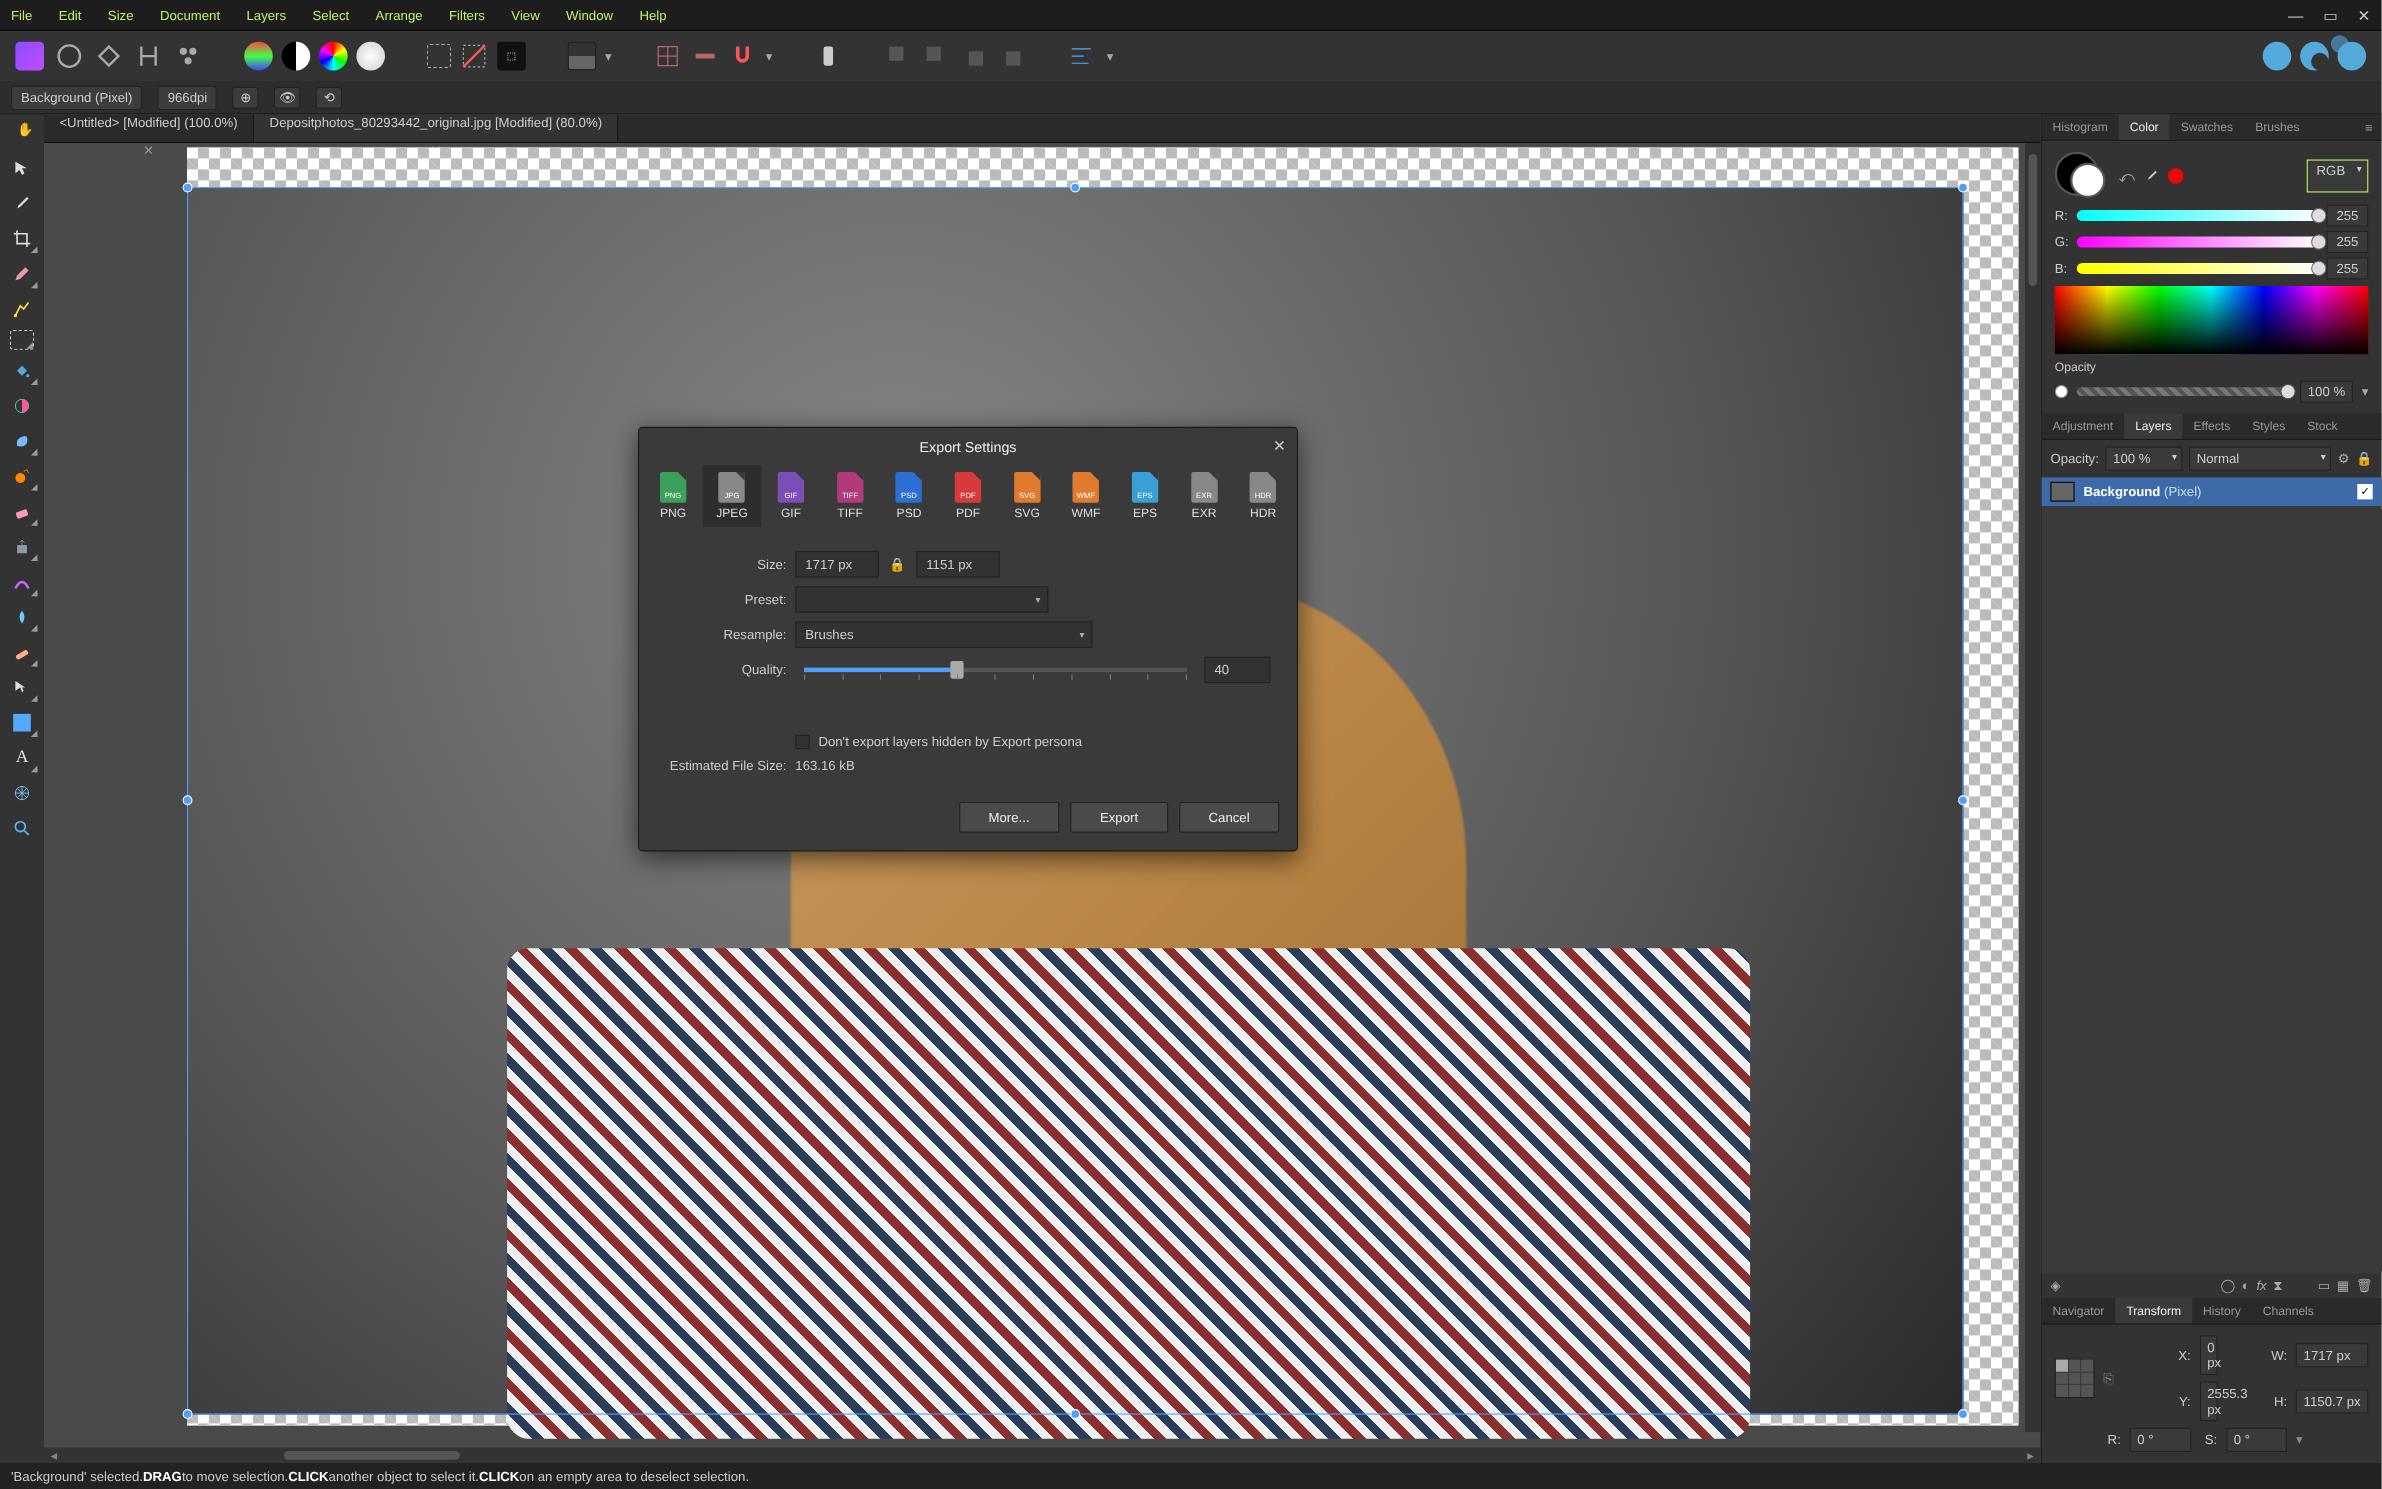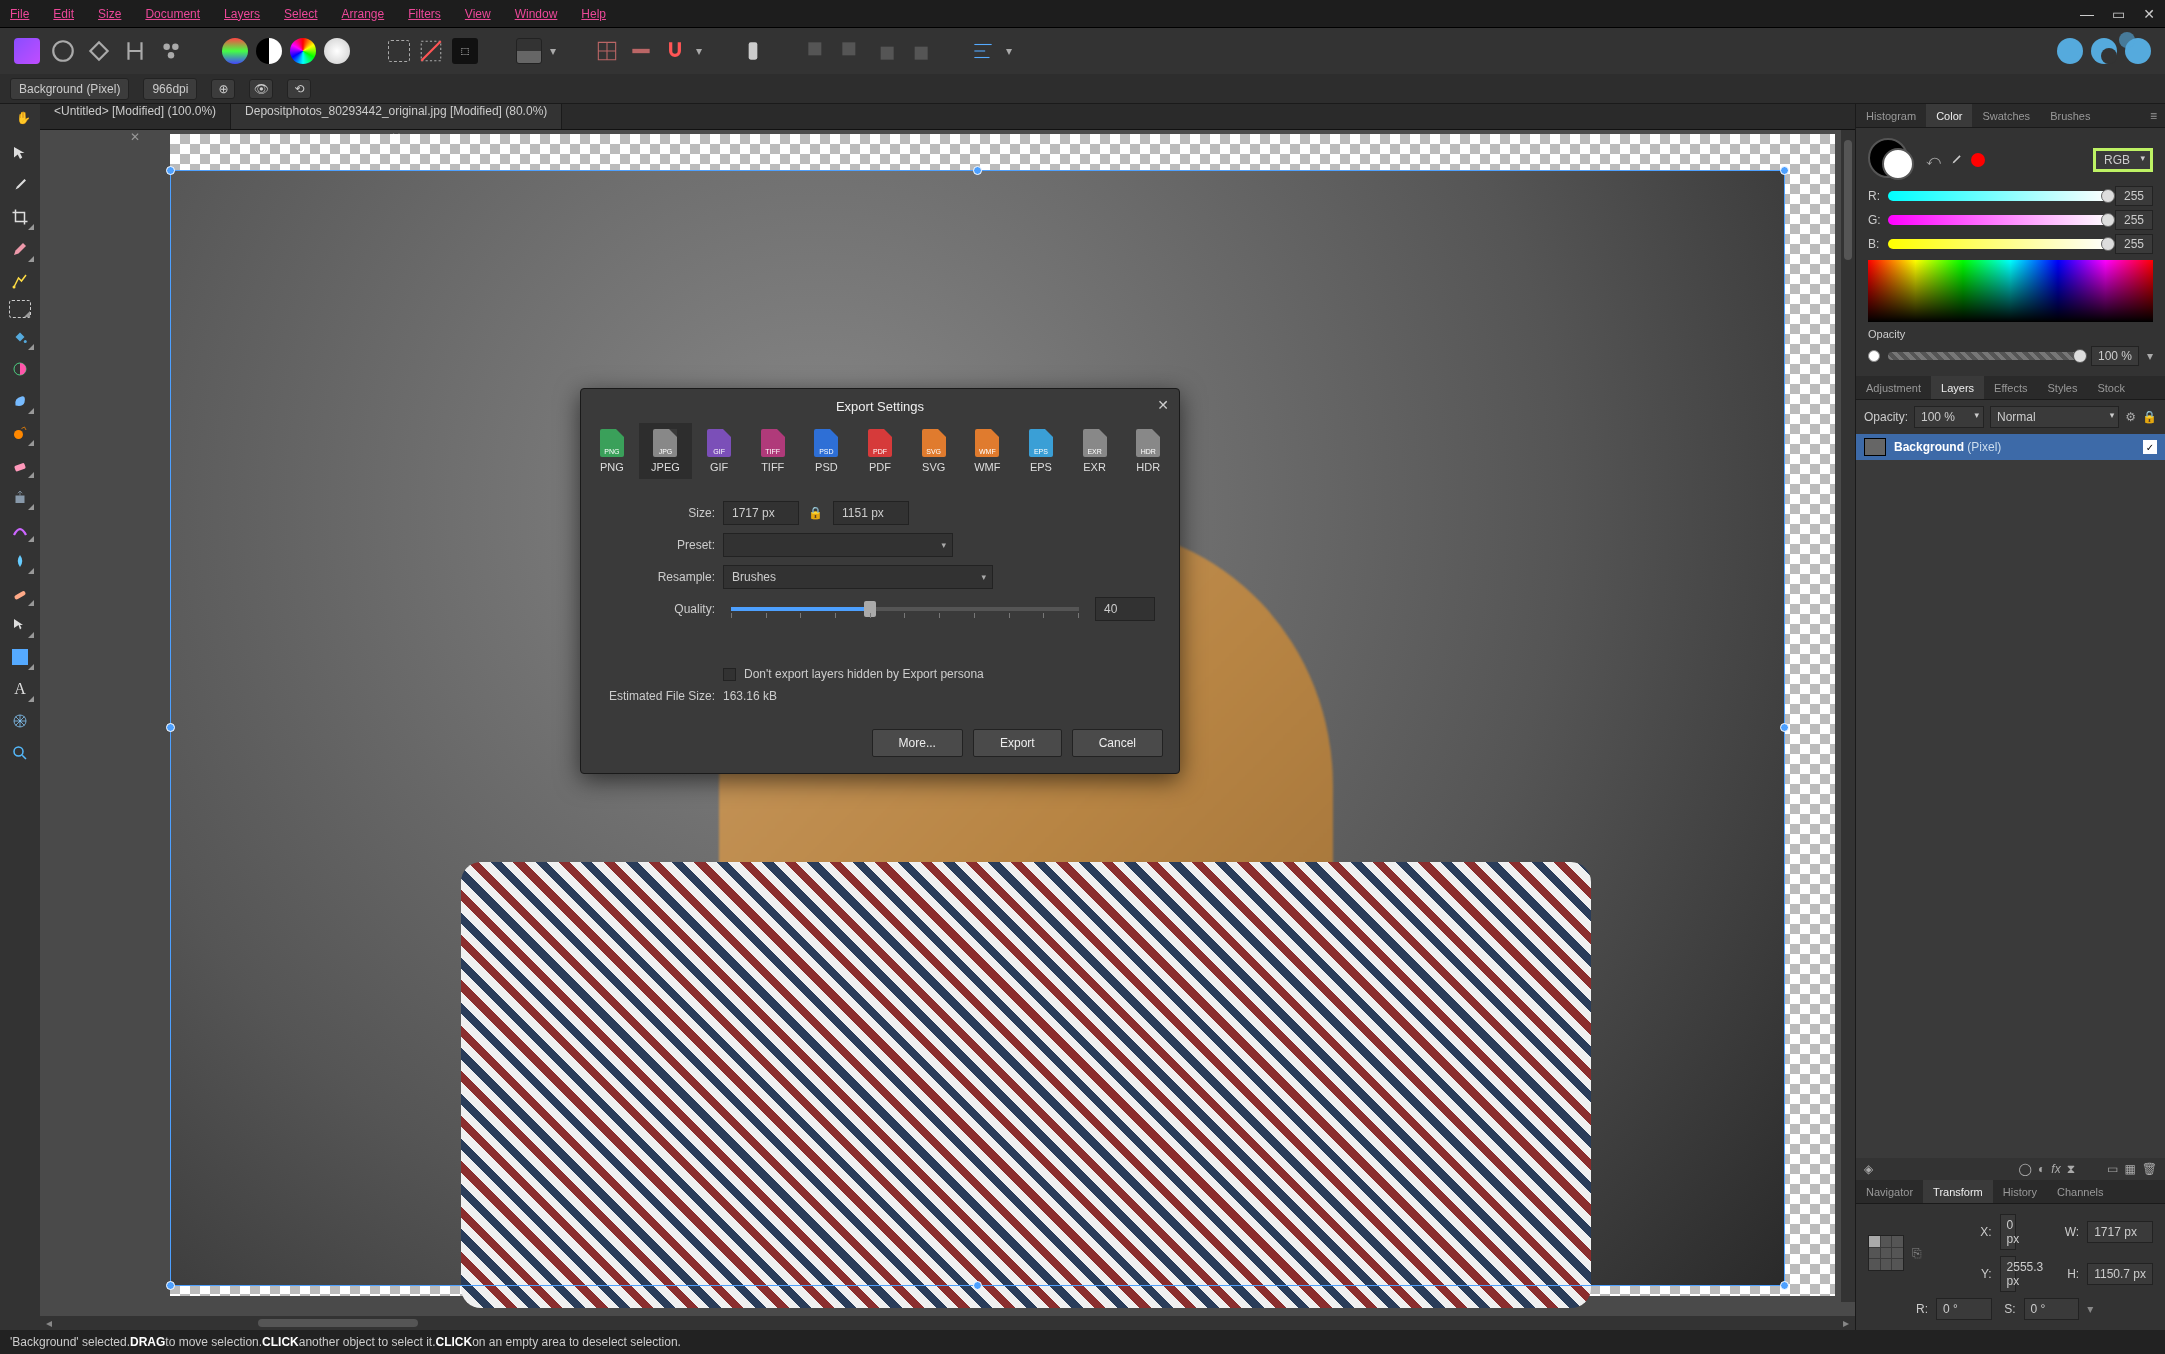--- a/index.html
+++ b/index.html
@@ -1,20 +1,20 @@
 <!DOCTYPE html>
 <html><head>
 <meta charset="utf-8">
 <style>
 * { margin: 0; padding: 0; box-sizing: border-box; font-family: -apple-system, "Segoe UI", sans-serif; }
 body { background: #2a2a2a; color: #ccc; font-size: 12px; overflow: hidden; width: 2165px; height: 1354px; }
 
 
 .menubar { display: flex; align-items: center; height: 28px; background: #1d1d1d; padding: 0 10px; gap: 24px; border-bottom: 1px solid #000; }
-.menubar .menu-item { color: #ec4899; cursor: pointer; text-decoration: underline; }
+.menubar .menu-item { color: #bef264; cursor: pointer; }
 .window-controls { margin-left: auto; display: flex; gap: 18px; font-size: 14px; }
 
 
 .toolbar { display: flex; align-items: center; height: 46px; background: #333; padding: 0 14px; gap: 10px; }
 .toolbar .tool-ico { width: 26px; height: 26px; display: flex; align-items: center; justify-content: center; border-radius: 3px; }
 .toolbar .tool-ico.circle { border-radius: 50%; }
 .toolbar .sep { width: 18px; }
 .app-logo { width: 26px; height: 26px; background: linear-gradient(135deg, #8a4dff, #c04dff); border-radius: 4px; }
 .toolbar .grp { display: flex; gap: 8px; align-items: center; }
 
@@ -73,21 +73,21 @@
 .panel-tabs .ptab { padding: 0 10px; color: #999; font-size: 11px; height: 100%; display: flex; align-items: center; }
 .panel-tabs .ptab.active { color: #eee; background: #3a3a3a; }
 .panel-tabs .opts { margin-left: auto; padding: 0 8px; color: #999; cursor: pointer; }
 
 .color-panel { padding: 10px 12px; }
 .color-circles { display: flex; align-items: center; gap: 8px; position: relative; height: 44px; }
 .big-circle { width: 40px; height: 40px; border-radius: 50%; border: 2px solid #555; }
 .swap-arrow { font-size: 14px; color: #aaa; }
 .picker-ico { width: 14px; height: 14px; }
 .small-dot { width: 14px; height: 14px; border-radius: 50%; background: #f00; }
-.rgb-sel { margin-left: auto; background: #3a3a3a; border: 3px solid #bef264; padding: 2px 20px 2px 8px; color: #ccc; position: relative; }
+.rgb-sel { margin-left: auto; background: #3a3a3a; border: 1px solid #bef264; padding: 2px 20px 12px 8px; color: #ccc; position: relative; }
 .rgb-sel::after { content: '▾'; position: absolute; right: 5px; top: 2px; font-size: 9px; }
 
 .slider-row { display: flex; align-items: center; gap: 6px; margin: 4px 0; }
 .slider-row .lbl { width: 14px; color: #ccc; }
 .slider-row .track { flex: 1; height: 10px; border-radius: 5px; position: relative; }
 .slider-row .knob { position: absolute; right: -6px; top: -2px; width: 14px; height: 14px; background: #ddd; border: 1px solid #666; border-radius: 50%; }
 .slider-row .val { width: 38px; background: #3a3a3a; border: 1px solid #222; text-align: center; padding: 2px 0; }
 
 .color-field { height: 62px; background: linear-gradient(to bottom, rgba(255,255,255,0) 0%, #000 100%),
   linear-gradient(to right, #f00, #ff0, #0f0, #0ff, #00f, #f0f, #f00); margin-top: 6px; }

